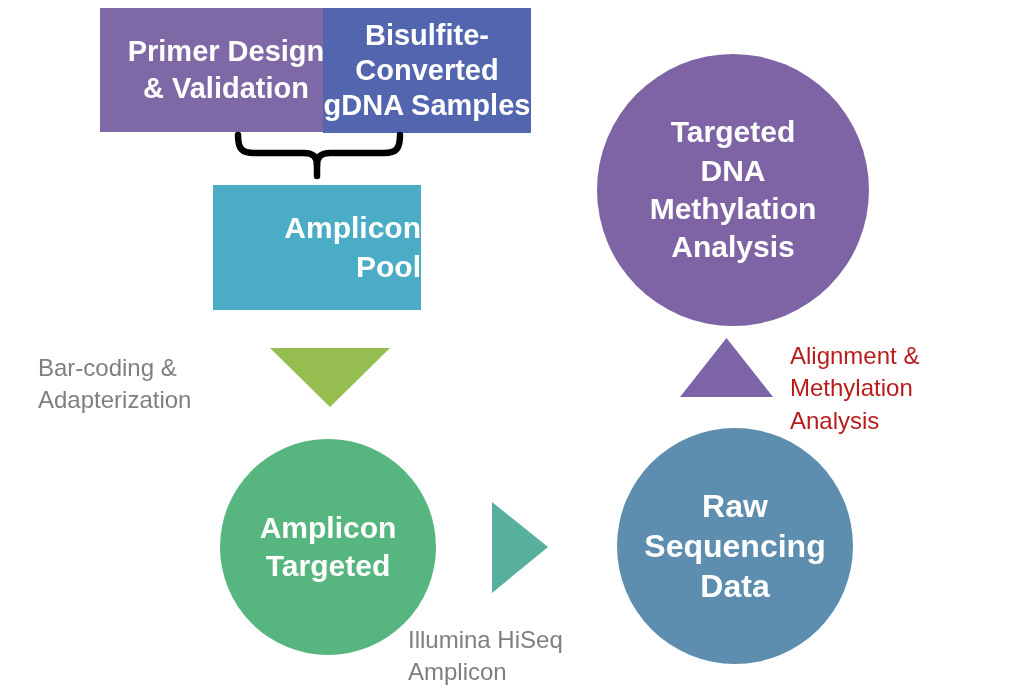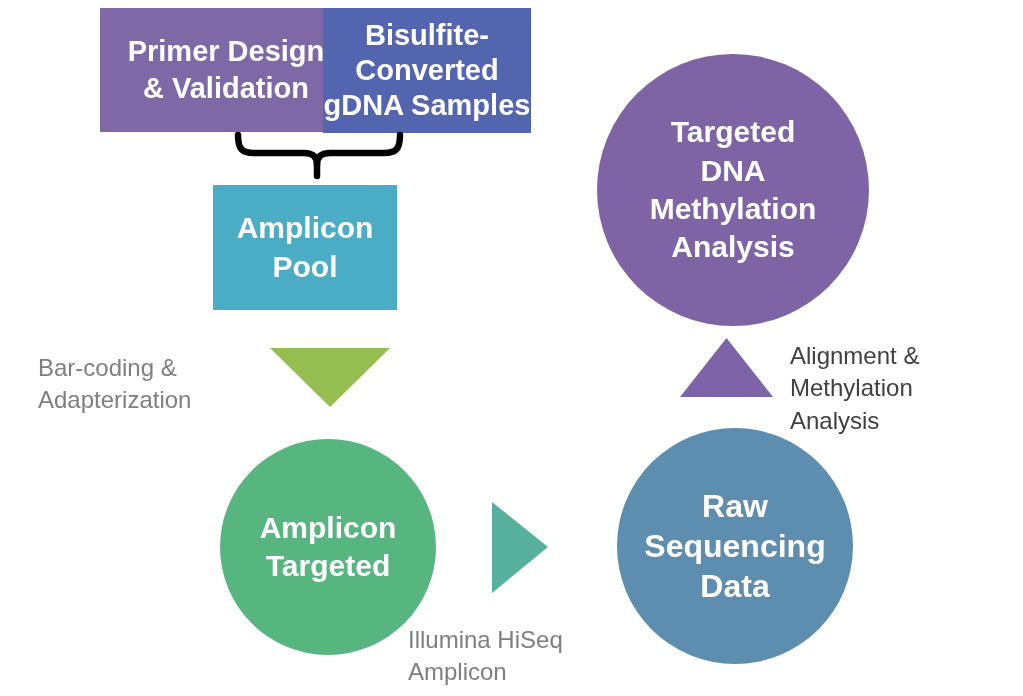--- a/index.html
+++ b/index.html
@@ -19,21 +19,21 @@
     text-align:center;
     color:#fff;
     font-weight:bold;
     white-space:pre-line;
   }
   .rect-node{line-height:1.28;}
   .circle-node{border-radius:50%;line-height:1.28;}
 
   .box-primer{left:100px;top:8px;width:252px;height:124px;font-size:29px;}
   .box-bisulfite{left:323px;top:8px;width:208px;height:125px;font-size:29px;line-height:1.2;}
-  .box-amplicon-pool{left:213px;top:185px;width:184px;height:125px;font-size:30px;}
+  .box-amplicon-pool{left:213px;top:185px;width:208px;height:125px;font-size:30px;text-align:right;}
 
   .circle-library{left:220px;top:439px;width:216px;height:216px;font-size:30px;}
   .circle-rawseq{left:617px;top:428px;width:236px;height:236px;font-size:32px;line-height:1.25;}
   .circle-targeted{left:597px;top:54px;width:272px;height:272px;font-size:30px;}
 
   .step-label{
     position:absolute;
     text-align:left;
     font-size:24px;
     line-height:1.35;
@@ -86,21 +86,21 @@
 Amplicon</div>
 
   <div class="node circle-node circle-rawseq" style="background: rgb(93, 141, 175);">Raw
 Sequencing
 Data</div>
 
   <svg class="shape tri-up" width="93" height="59" viewBox="0 0 93 59">
     <polygon points="46.5,0 93,59 0,59" style="fill: rgb(125, 100, 168);"></polygon>
   </svg>
 
-  <div class="step-label label-alignment" style="color: #404040;">Alignment &amp;
+  <div class="step-label label-alignment" style="color: #b91c1c;">Alignment &amp;
 Methylation
 Analysis</div>
 
   <div class="node circle-node circle-targeted" style="background: rgb(126, 100, 165);">Targeted
 DNA
 Methylation
 Analysis</div>
 
 </div>
 

